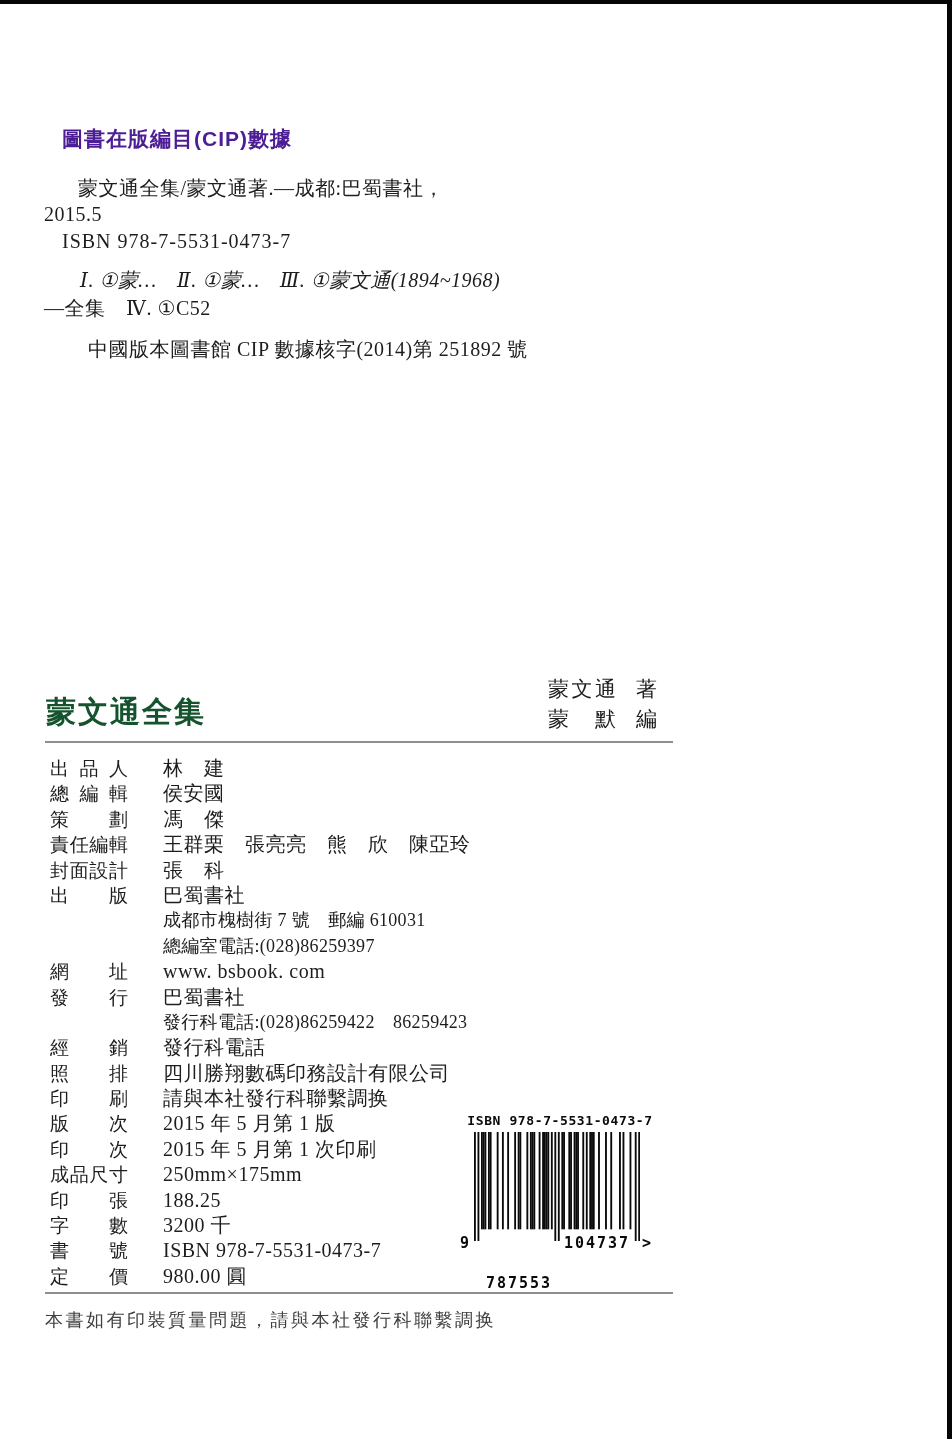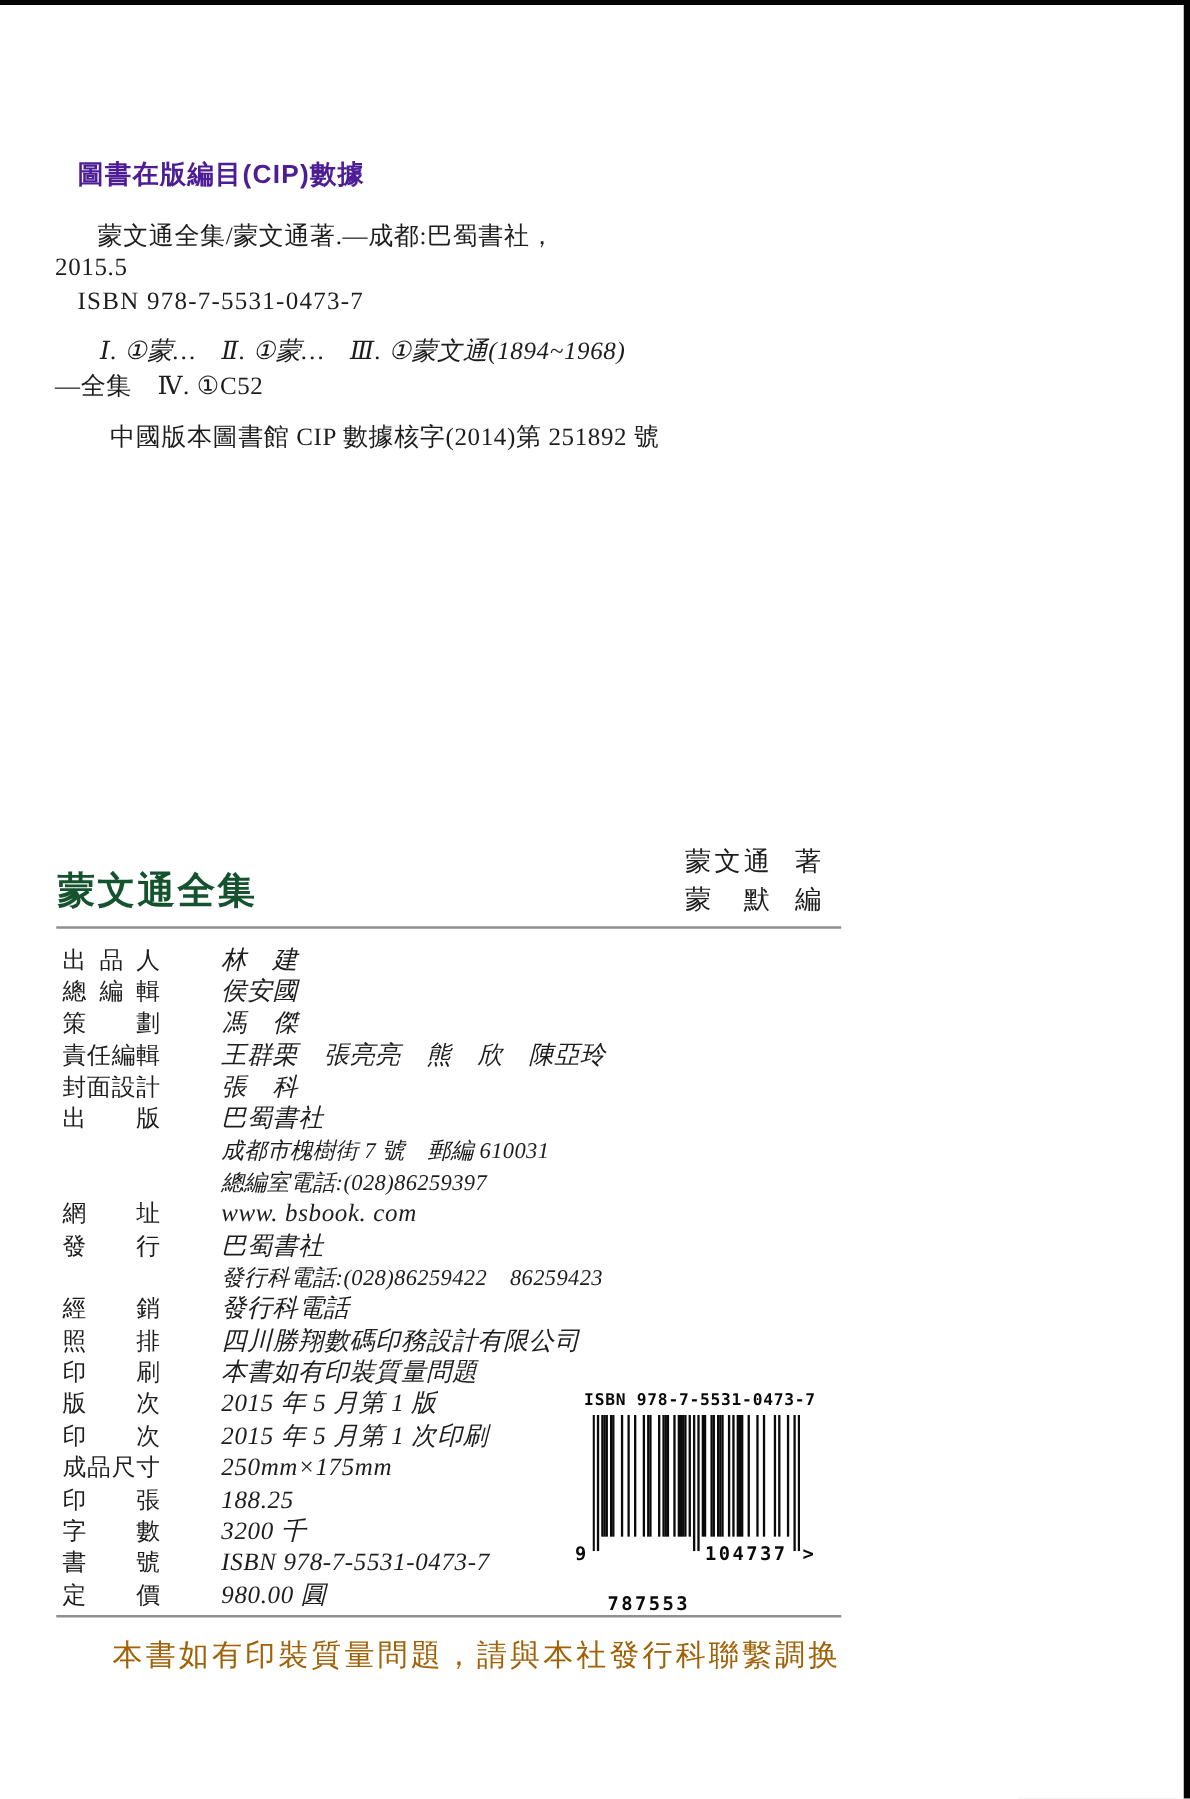--- a/index.html
+++ b/index.html
@@ -43,30 +43,30 @@
   .rule-top{top:741px;}
   .rule-bottom{top:1292px;}
 
   
   .colophon{position:absolute;left:50px;top:756px;width:640px;}
   .c-row{display:flex;height:25.4px;line-height:25.4px;white-space:nowrap;}
   .c-label{
     display:inline-flex;flex:none;width:78px;
     font-size:19px;letter-spacing:0;color:#1d1d1d;
   }
-  .c-value{margin-left:49px;font-size:20px;letter-spacing:0.5px;font-style:italic;}
+  .c-value{margin-left:35px;font-size:20px;letter-spacing:0.5px;}
   .c-value.sub{font-size:18px;letter-spacing:0.3px;}
 
   
   .justify{justify-content:space-between;}
 
   
   .footer{
     position:absolute;left:45px;top:1308px;width:628px;
-    text-align:right;font-size:24px;letter-spacing:2.5px;color:#a16207;
+    text-align:left;font-size:18px;letter-spacing:2.5px;color:#404040;
     white-space:nowrap;
   }
 
   
   .barcode{position:absolute;left:462px;top:1112px;width:196px;}
   .bc-label{
     width:100%;text-align:center;
     font-family:"DejaVu Sans Mono","Liberation Mono",monospace;
     font-weight:bold;font-size:13px;letter-spacing:0.6px;color:#0a0a0a;
     height:17px;line-height:17px;white-space:nowrap;
@@ -211,21 +211,21 @@
           <span>照</span>
           <span>排</span>
         </span>
         <span class="c-value">四川勝翔數碼印務設計有限公司</span>
       </div>
     <div class="c-row">
         <span class="c-label justify">
           <span>印</span>
           <span>刷</span>
         </span>
-        <span class="c-value">本書如有印裝質量問題</span>
+        <span class="c-value">請與本社發行科聯繫調换</span>
       </div>
     <div class="c-row">
         <span class="c-label justify">
           <span>版</span>
           <span>次</span>
         </span>
         <span class="c-value">2015 年 5 月第 1 版</span>
       </div>
     <div class="c-row">
         <span class="c-label justify">

